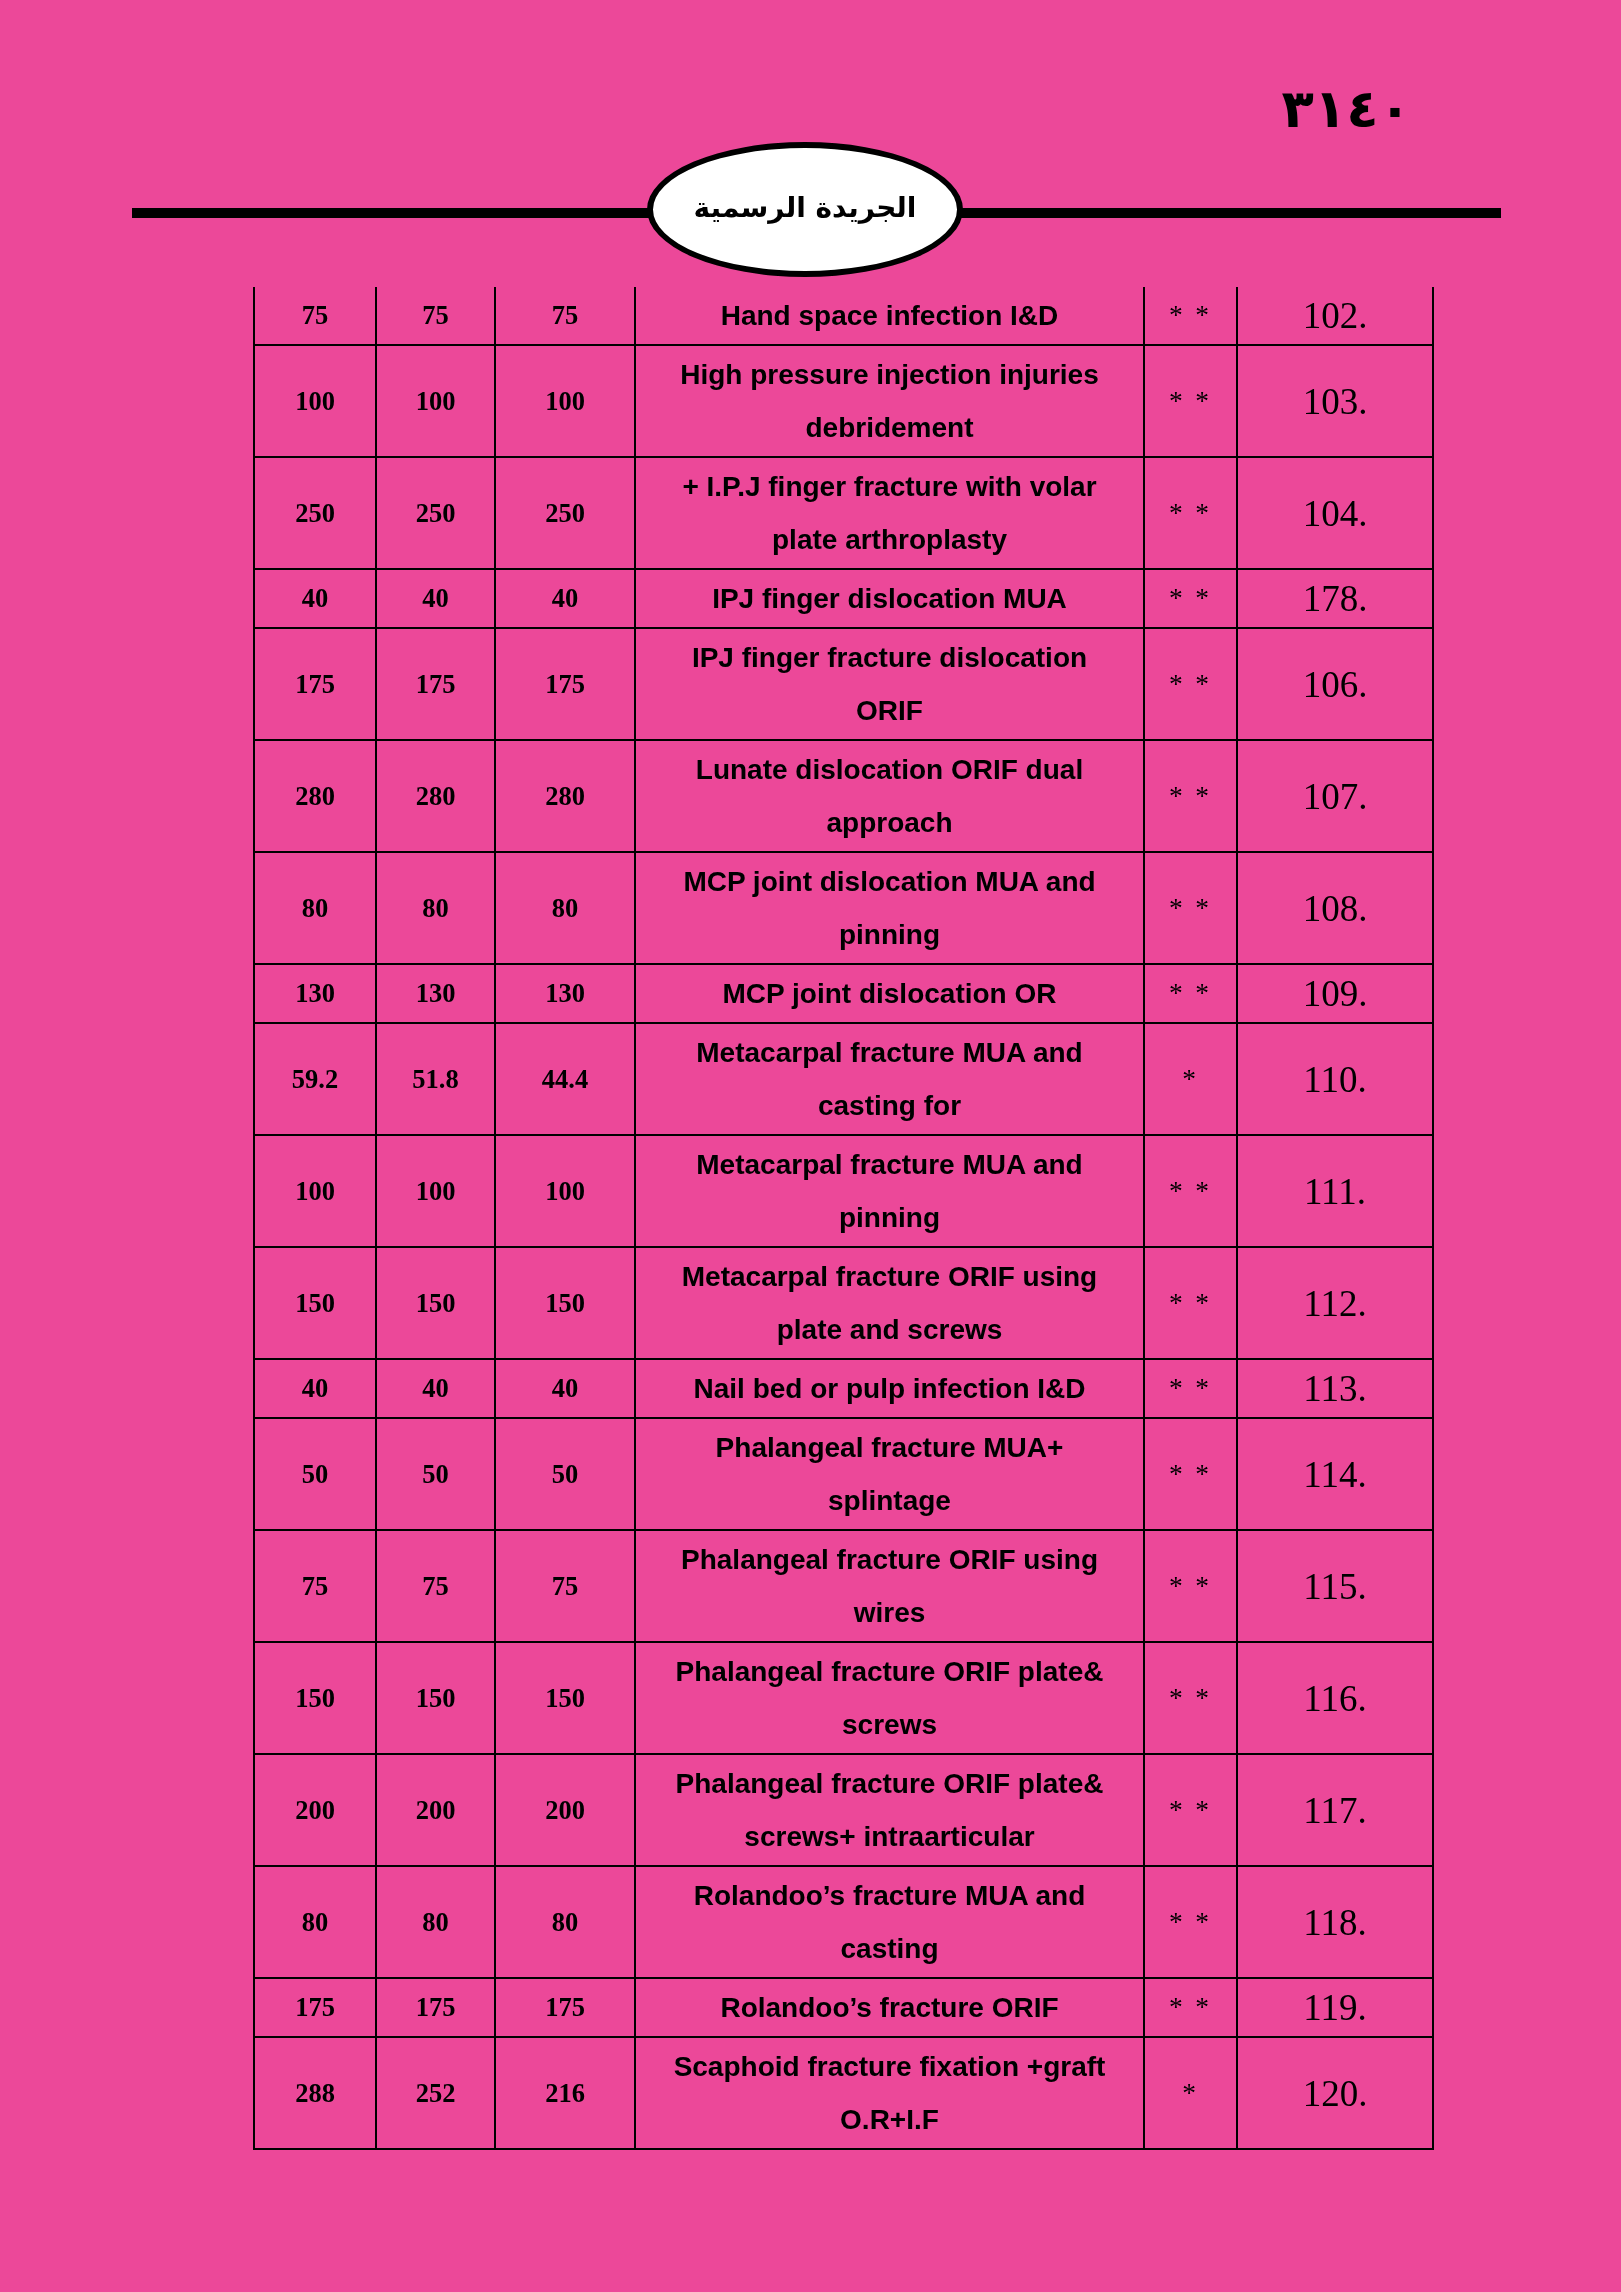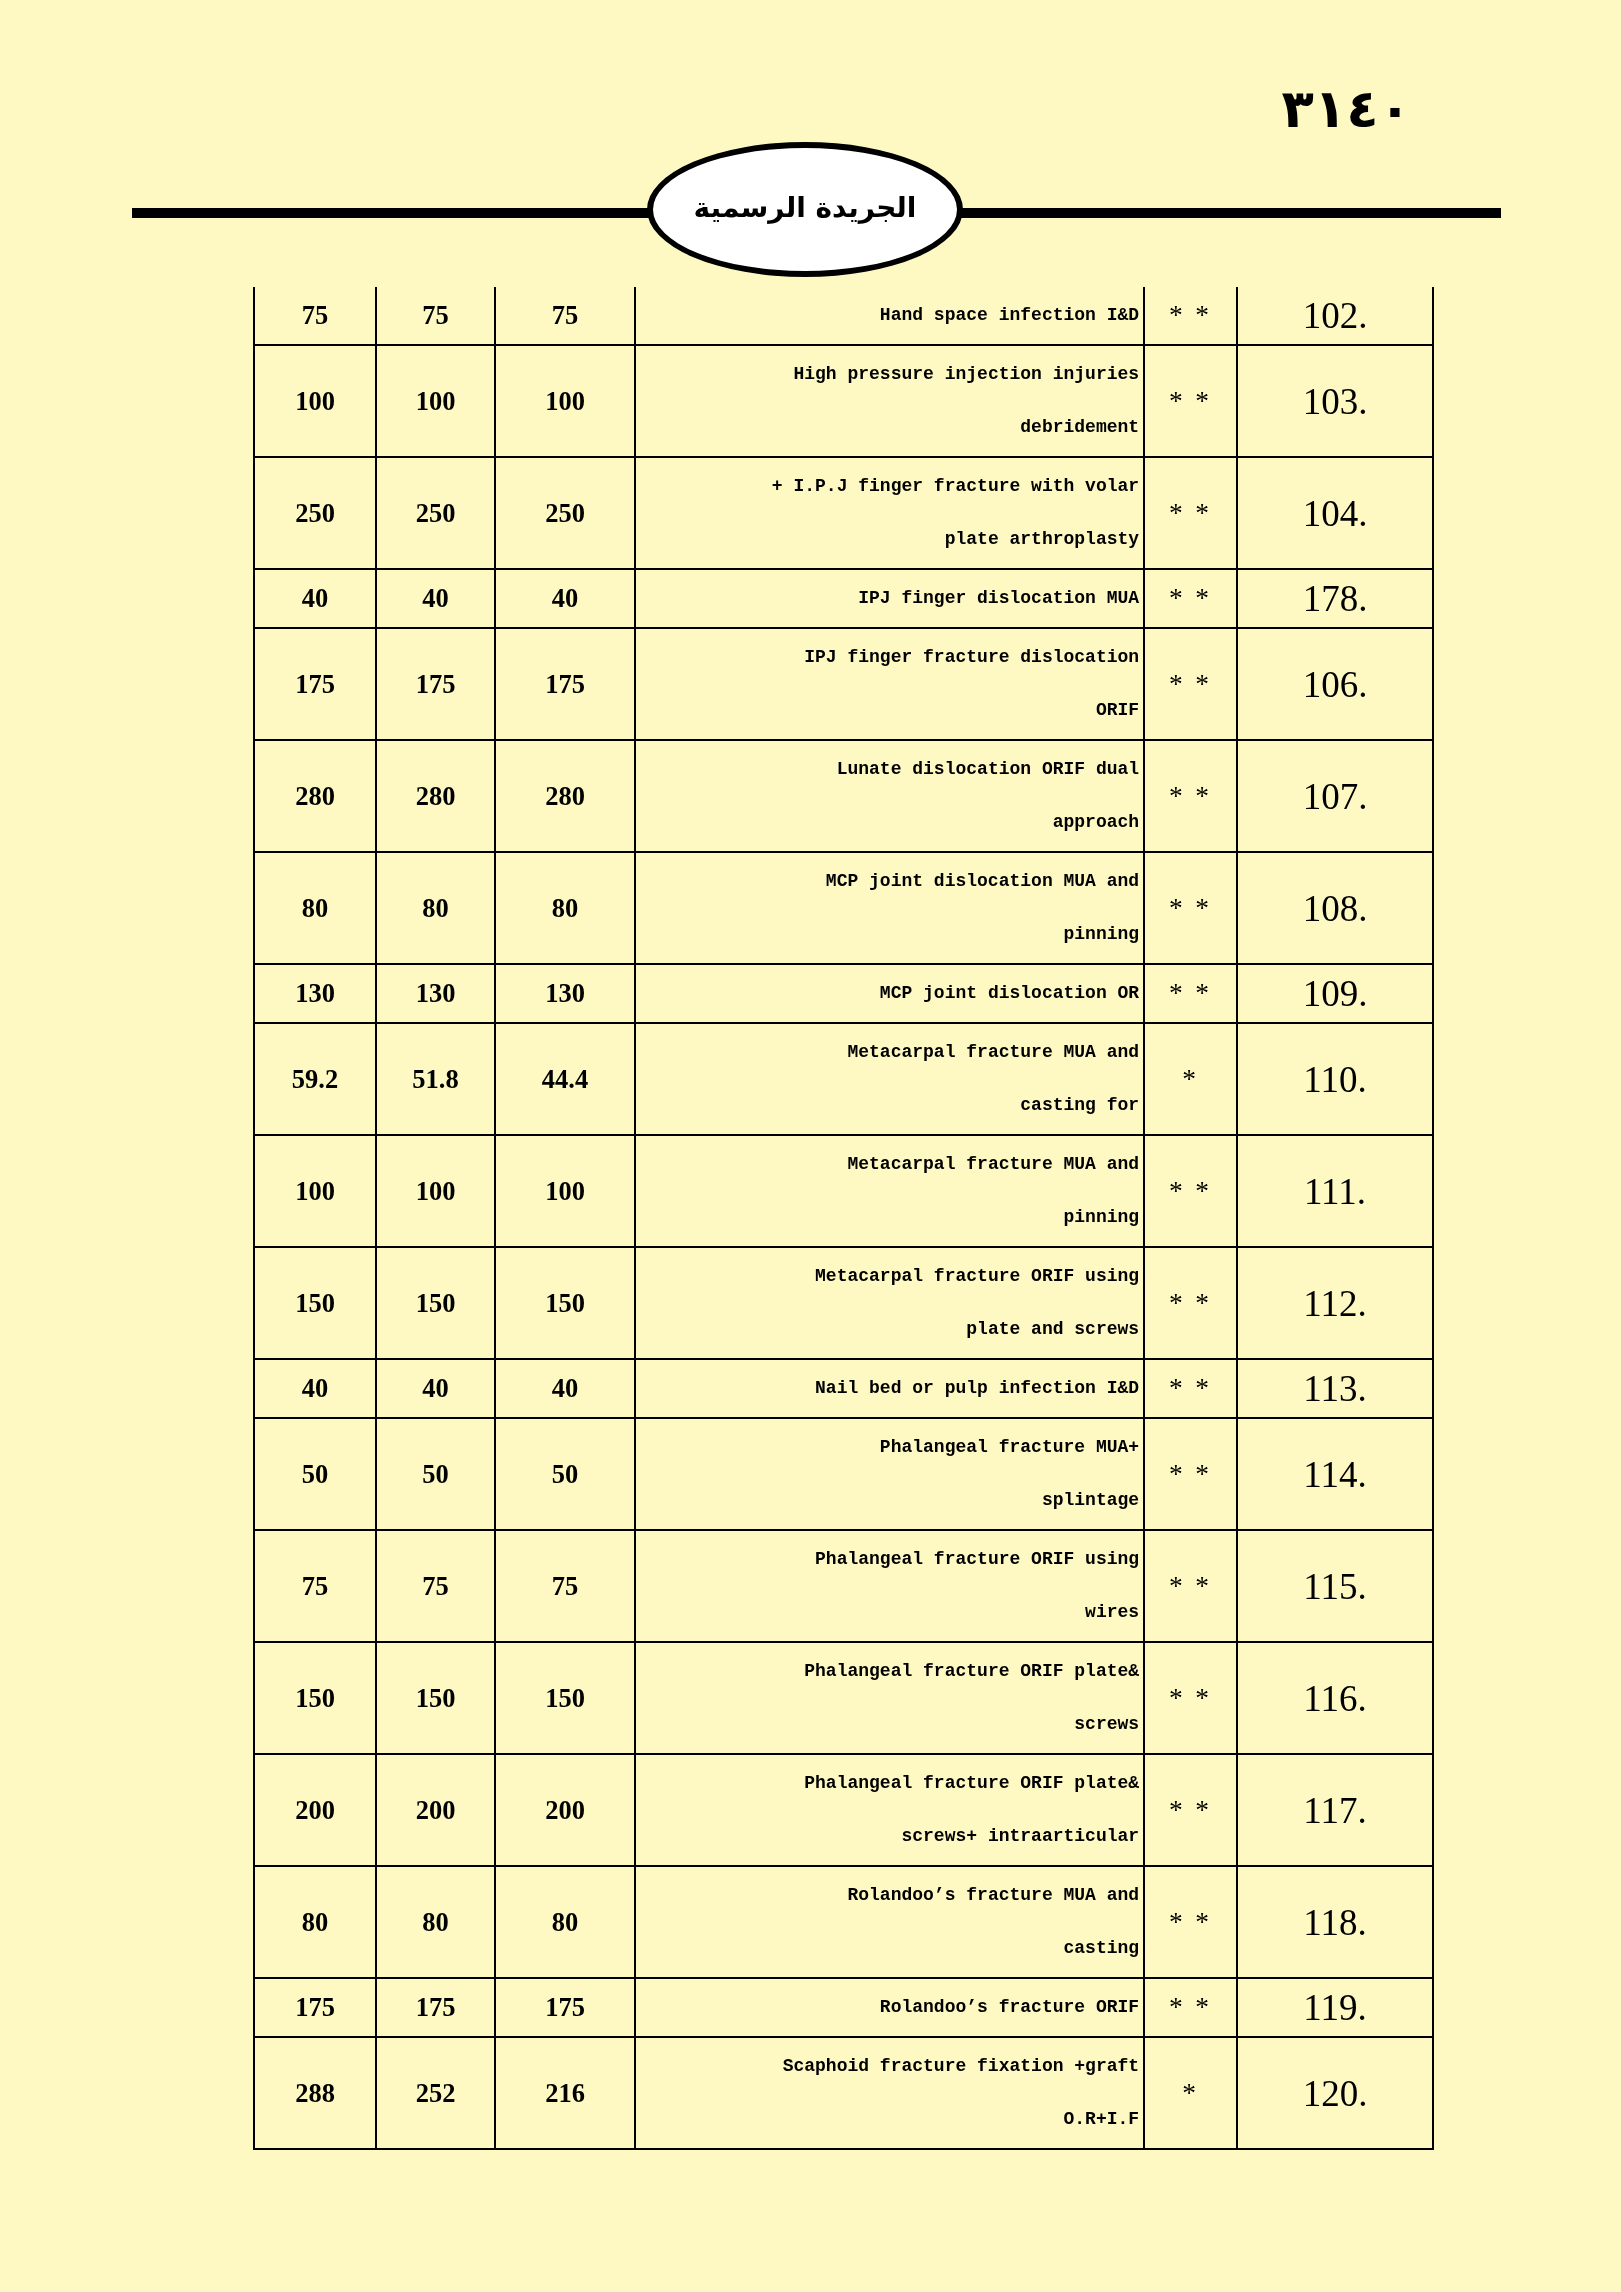--- a/index.html
+++ b/index.html
@@ -1,21 +1,21 @@
 <!DOCTYPE html>
 <html><head>
 <meta charset="utf-8">
 <style>
   * { margin: 0; padding: 0; box-sizing: border-box; }
   html, body { background: #e8e8e8; }
   .page {
     position: relative;
     width: 1621px;
     height: 2293px;
-    background: #fef9c3;
+    background: #ec4899;
     margin: 0 auto;
     overflow: hidden;
     color: #000;
   }
 
   
   .gazette-number {
     position: absolute;
     top: 82px;
     right: 210px;
@@ -75,24 +75,24 @@
     overflow: hidden;
   }
   table.fees tr:first-child td { border-top: none; }
   td.fee {
     font-family: "Liberation Serif", serif;
     font-weight: bold;
     font-size: 26.5px;
     text-align: center;
   }
   td.proc {
-    font-family: Liberation Mono, monospace;
+    font-family: Liberation Sans, sans-serif;
     font-weight: bold;
-    font-size: 18px;
-    text-align: right;
+    font-size: 28px;
+    text-align: center;
     padding-left: 15.7px;
     padding-right: 7.8px;
     white-space: pre-line;
   }
   td.stars {
     font-family: "Liberation Serif", serif;
     font-size: 27.4px;
     text-align: center;
     letter-spacing: 2.9px;
   }

